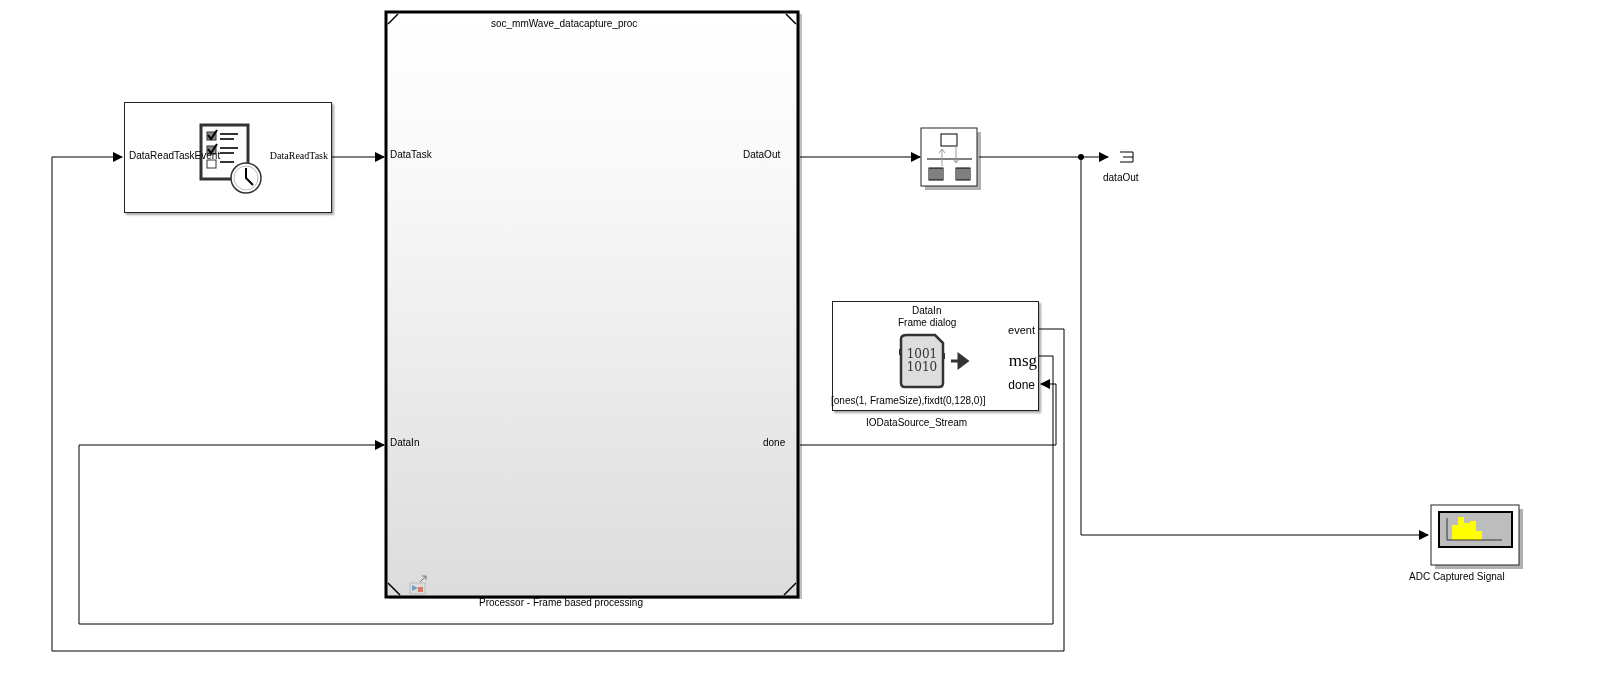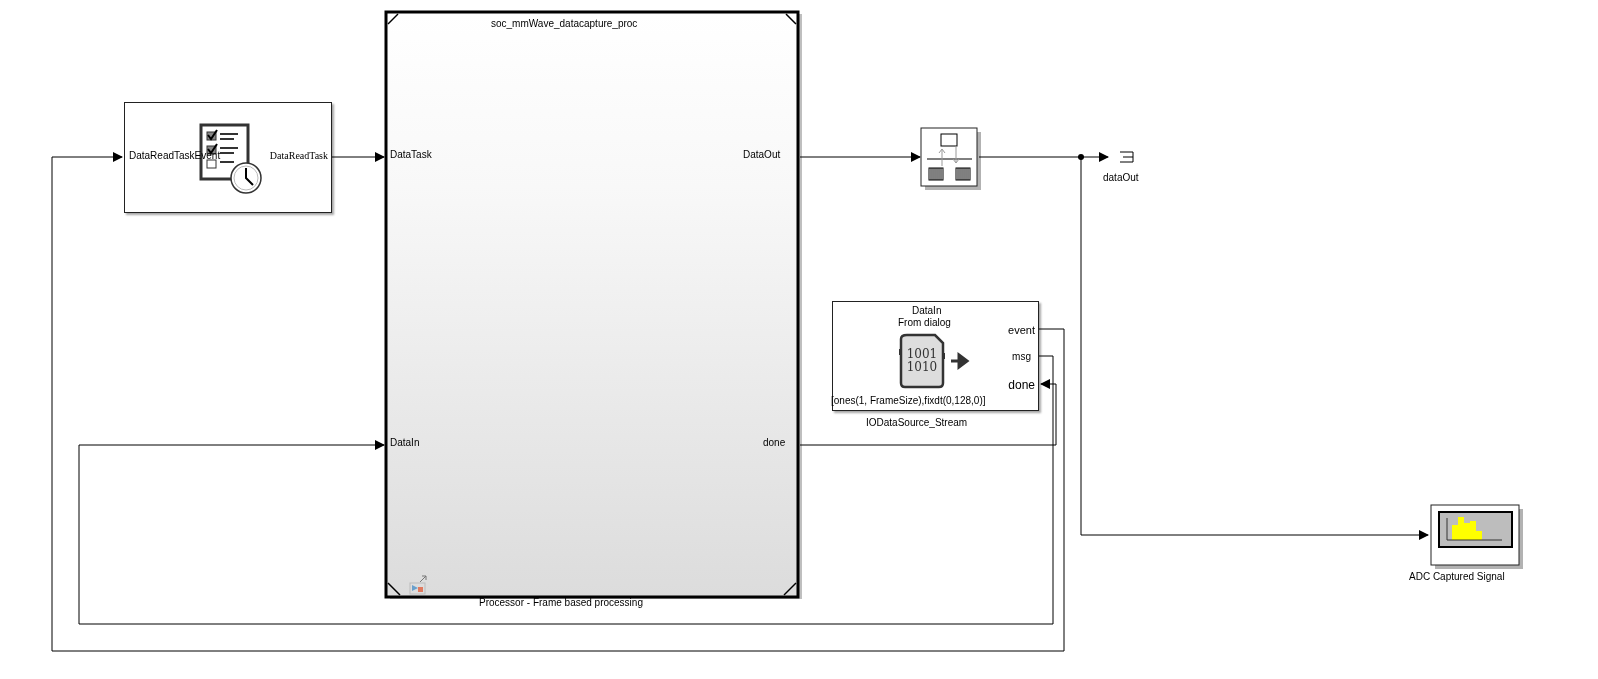--- a/index.html
+++ b/index.html
@@ -108,29 +108,29 @@
 <span class="lbl" style="left:390px;top:150px;text-align:right;">DataTask</span>
 <span class="lbl" style="left:390px;top:438px;">DataIn</span>
 <span class="lbl" style="left:743px;top:150px;">DataOut</span>
 <span class="lbl" style="left:763px;top:438px;">done</span>
 <span class="lbl" style="left:479px;top:598px;">Processor - Frame based processing</span>
 
 <span class="lbl" style="left:1103px;top:173px;">dataOut</span>
 
 <div class="blk" style="left:832px;top:301px;width:205px;height:108px;">
   <span class="lbl" style="left:79px;top:4px;">DataIn</span>
-  <span class="lbl" style="left:65px;top:16px;">From dialog</span>
+  <span class="lbl" style="left:65px;top:16px;">Frame dialog</span>
   <svg style="position:absolute;left:66px;top:31px;" width="80" height="56">
     <path d="M8,2 L36,2 L44,10 L44,50 Q44,54 40,54 L6,54 Q2,54 2,50 L2,6 Q2,2 8,2 z" fill="#ddd" stroke="#333" stroke-width="2.5"></path>
     <rect x="0" y="16" width="3" height="6" fill="#333"></rect>
     <rect x="43" y="20" width="3" height="6" fill="#333"></rect>
     <text x="23" y="25" text-anchor="middle" font-family="DejaVu Serif, serif" font-size="12" fill="#333">1001</text>
     <text x="23" y="38" text-anchor="middle" font-family="DejaVu Serif, serif" font-size="12" fill="#333">1010</text>
     <path d="M52,28 L64,28 M60,22 L68,28 L60,34 z" stroke="#333" stroke-width="3" fill="#333"></path>
   </svg>
   <span class="lbl" style="right:3px;top:23px;font-size:11px;">event</span>
-  <span class="lbl" style="right:7px;top:50px;font-size:10px;">msg</span>
+  <span class="lbl" style="right:1px;top:50px;font-size:17px;font-family:Liberation Serif, serif;">msg</span>
   <span class="lbl" style="right:3px;top:77px;font-size:12px;">done</span>
   <span class="lbl" style="left:-2px;top:94px;width:226px;overflow:hidden;">[ones(1, FrameSize),fixdt(0,128,0)]</span>
 </div>
 <span class="lbl" style="left:866px;top:418px;">IODataSource_Stream</span>
 
 <span class="lbl" style="left:1409px;top:572px;">ADC Captured Signal</span>
 
 </body></html>

